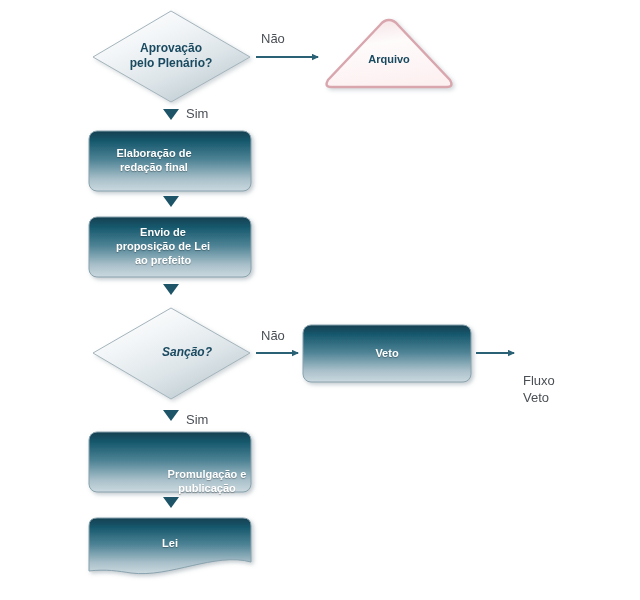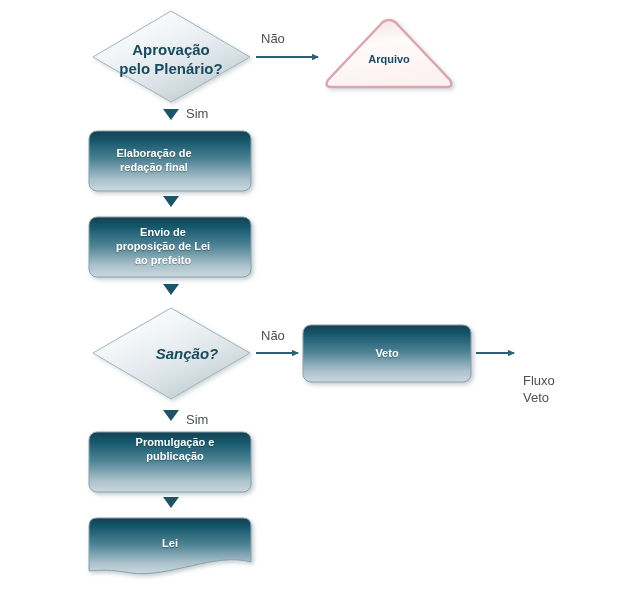--- a/index.html
+++ b/index.html
@@ -29,21 +29,21 @@
     pointer-events: none;
     font-weight: bold;
   }
   .label-on-dark {
     color: #ffffff;
     font-size: 11px;
     text-shadow: 0 1px 1px rgba(0,0,0,0.30);
   }
   .label-on-light {
     color: #1a4a60;
-    font-size: 15px;
+    font-size: 12px;
   }
   .edge-label {
     position: absolute;
     color: #4a4f55;
     font-size: 13px;
     font-weight: normal;
     line-height: 1.3;
     white-space: pre-line;
     pointer-events: none;
   }
@@ -127,21 +127,21 @@
 redação final</div>
 
 <div class="node-label label-on-dark" style="left:82px; top:226px; width:162px;">Envio de
 proposição de Lei
 ao prefeito</div>
 
 <div class="node-label label-on-light" style="left:117px; top:345px; width:140px;font-style:italic;">Sanção?</div>
 
 <div class="node-label label-on-dark" style="left:303px; top:347px; width:168px;">Veto</div>
 
-<div class="node-label label-on-dark" style="left:89px; top:436px; width:172px;">Promulgação e
+<div class="node-label label-on-dark" style="left:89px; top:468px; width:172px;padding-left:32px;">Promulgação e
 publicação</div>
 
 <div class="node-label label-on-dark" style="left:89px; top:537px; width:162px;">Lei</div>
 
 <div class="edge-label" style="left:261px; top:31px;">Não</div>
 
 <div class="edge-label" style="left:186px; top:106px;">Sim</div>
 
 <div class="edge-label" style="left:261px; top:328px;">Não</div>
 

